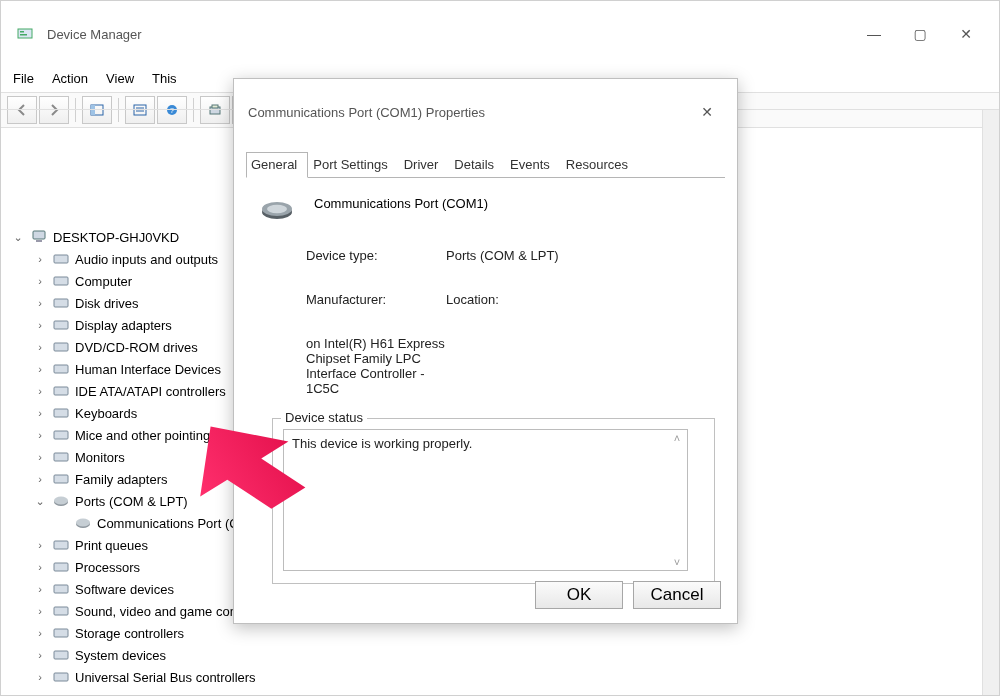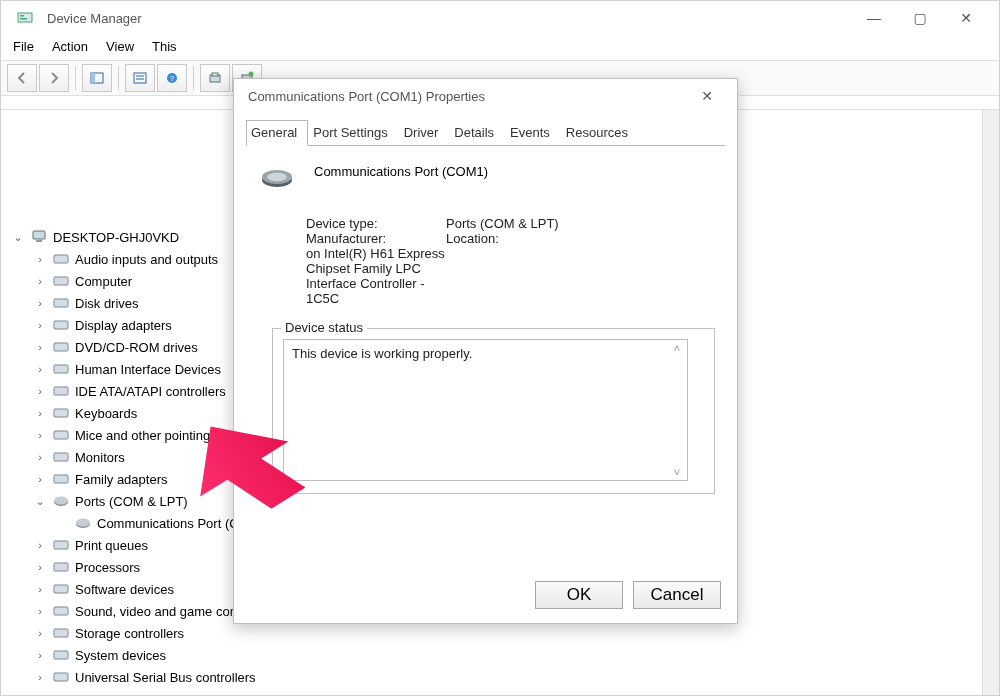--- a/index.html
+++ b/index.html
@@ -1,19 +1,19 @@
 <!DOCTYPE html>
 <html><head>
 <meta charset="utf-8">
 <style>
   html,body{margin:0;padding:0;font-family:"Segoe UI",Tahoma,sans-serif;font-size:13px;color:#000;background:#fff;width:1000px;height:696px;overflow:hidden;}
   .window{position:absolute;background:#fff;border:1px solid #d0d0d0;box-sizing:border-box;}
   
   #wmain{left:0;top:0;width:1000px;height:696px;}
-  .titlebar{display:flex;align-items:center;height:34px;padding:0 10px;}
+  .titlebar{display:flex;align-items:center;height:34px;padding:16px 10px;}
   .titlebar .ttl{margin-left:8px;color:#555;}
   .titlebar .spacer{flex:1;}
   .winbtn{width:46px;height:34px;display:flex;align-items:center;justify-content:center;color:#555;font-size:14px;}
   .menubar{display:flex;gap:18px;padding:4px 12px 6px 12px;color:#000;}
   .menubar span{cursor:default;}
   .toolbar{display:flex;align-items:center;height:34px;border-top:1px solid #e0e0e0;border-bottom:1px solid #e0e0e0;padding:0 6px;gap:2px;background:#fafafa;}
   .tbtn{width:28px;height:26px;border:1px solid #c8c8c8;background:linear-gradient(#fff,#efefef);display:flex;align-items:center;justify-content:center;color:#3a6ea5;}
   .tsep{width:1px;height:24px;background:#d0d0d0;margin:0 4px;}
   .tree{position:absolute;left:4px;right:4px;top:112px;bottom:4px;overflow:hidden;padding:4px 6px;}
   .tree-scroll{position:absolute;right:0;top:0;width:16px;bottom:0;background:#f0f0f0;border-left:1px solid #e0e0e0;}
@@ -24,21 +24,21 @@
   .lvl1{padding-left:22px;}
   .lvl2{padding-left:44px;}
   
   #wprop{left:233px;top:78px;width:505px;height:546px;border:1px solid #bfbfbf;box-shadow:0 4px 16px rgba(0,0,0,.25);}
   #wprop .titlebar{height:34px;color:#666;}
   #wprop .tabrow{display:flex;border-bottom:1px solid #b5b5b5;margin:6px 12px 0 12px;}
   .tab{padding:4px 10px 5px 4px;font-size:13px;color:#333;border:1px solid transparent;position:relative;top:1px;}
   .tab.active{background:#fff;border:1px solid #b5b5b5;border-bottom:1px solid #fff;}
   .tbody{padding:18px 22px 10px 22px;}
   .devrow{display:flex;align-items:flex-start;gap:16px;margin-bottom:24px;}
-  .propgrid{display:grid;grid-template-columns:140px 1fr;row-gap:0;margin-left:50px;font-size:13px;color:#222;}
+  .propgrid{display:grid;grid-template-columns:140px 1fr;row-gap:29px;margin-left:50px;font-size:13px;color:#222;}
   .group{border:1px solid #c0c0c0;padding:10px 26px 12px 10px;margin-top:22px;position:relative;margin-left:16px;}
   .group .legend{position:absolute;top:-9px;left:8px;background:#fff;padding:0 4px;color:#222;font-size:13px;}
   .statusbox{border:1px solid #bcbcbc;height:128px;padding:6px 8px;font-size:13px;color:#222;position:relative;}
   .statusbox .mini-scroll{position:absolute;right:2px;top:2px;bottom:2px;width:16px;display:flex;flex-direction:column;justify-content:space-between;align-items:center;color:#9a9a9a;font-size:11px;}
   .dlgbtns{position:absolute;right:16px;bottom:14px;display:flex;gap:10px;}
   .btn{min-width:86px;height:26px;border:1px solid #a7a7a7;background:linear-gradient(#fbfbfb,#e8e8e8);display:flex;align-items:center;justify-content:center;font-size:17px;}
   
   #arrow{position:absolute;left:146px;top:408px;pointer-events:none;}
   
   #wmain .menubar{border-top:0;}

